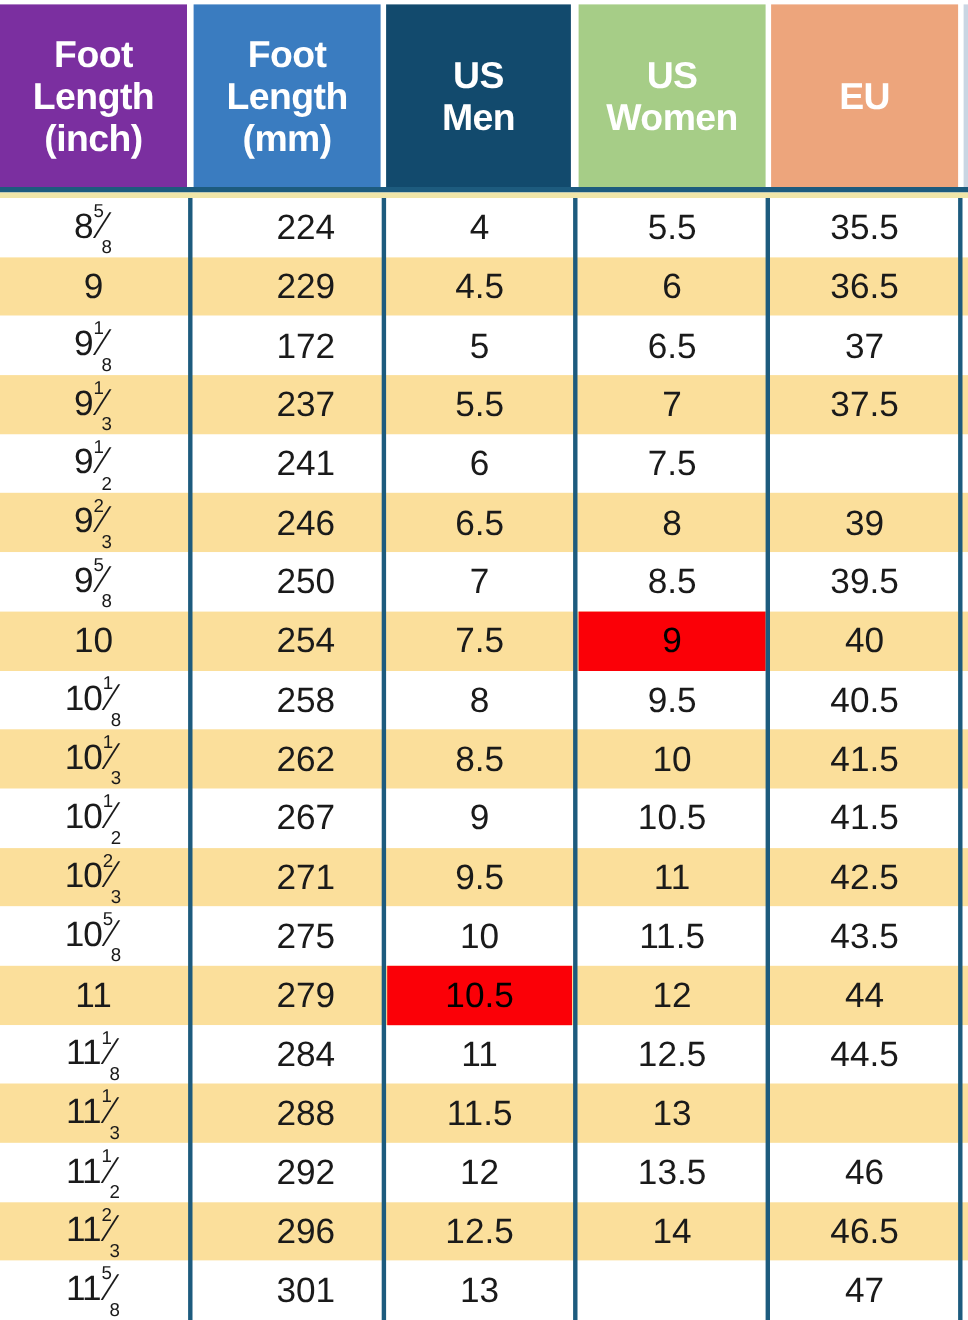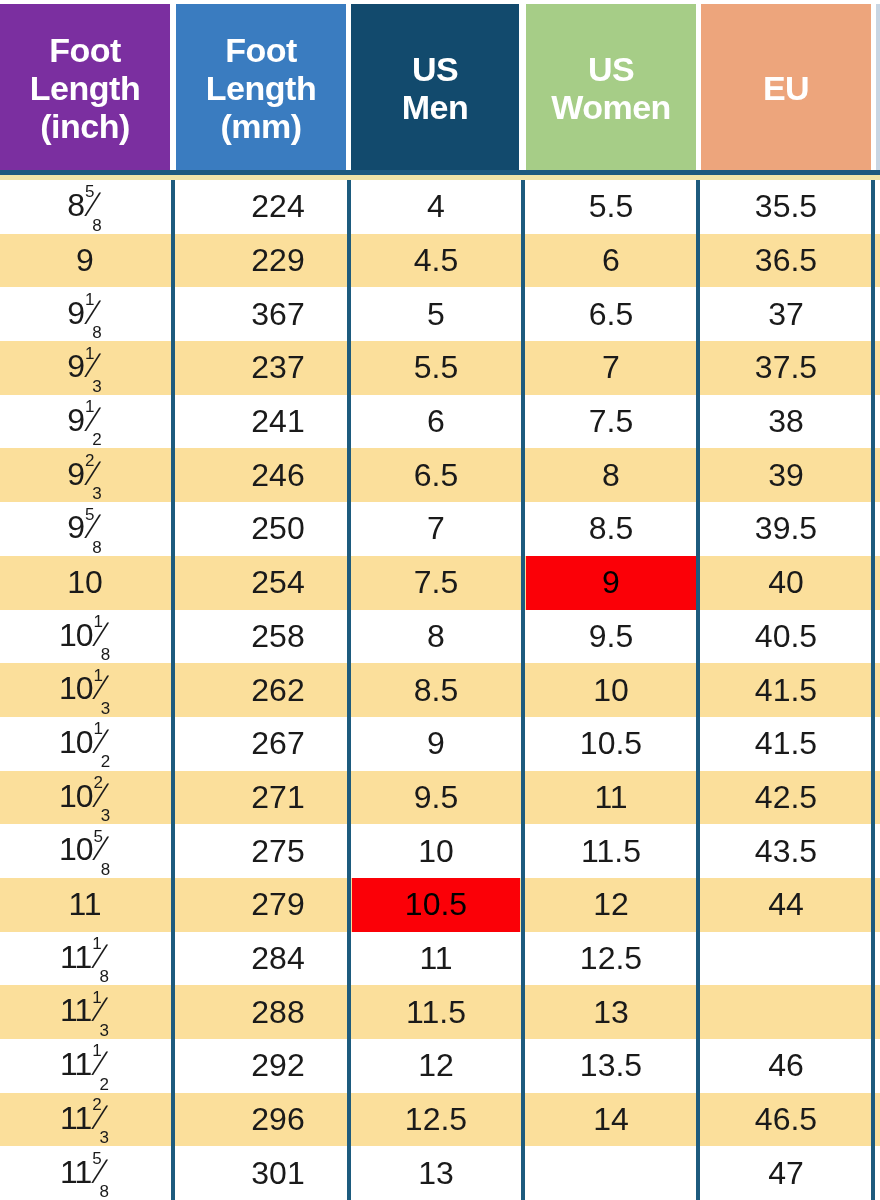--- a/index.html
+++ b/index.html
@@ -197,42 +197,41 @@
         <div class="td td-0">9</div>
         <div class="td td-1">229</div>
         <div class="td td-2">4.5</div>
         <div class="td td-3">6</div>
         <div class="td td-4">36.5</div>
       </div>
       <div class="trow">
         <div class="td td-0">
           <span class="frac"><span>9</span><span class="num">1</span><span class="sl">⁄</span><span class="den">8</span></span>
         </div>
-        <div class="td td-1">367</div>
+        <div class="td td-1">172</div>
         <div class="td td-2">5</div>
         <div class="td td-3">6.5</div>
         <div class="td td-4">37</div>
       </div>
       <div class="trow alt">
         <div class="td td-0">
           <span class="frac"><span>9</span><span class="num">1</span><span class="sl">⁄</span><span class="den">3</span></span>
         </div>
         <div class="td td-1">237</div>
         <div class="td td-2">5.5</div>
         <div class="td td-3">7</div>
         <div class="td td-4">37.5</div>
       </div>
       <div class="trow">
         <div class="td td-0">
           <span class="frac"><span>9</span><span class="num">1</span><span class="sl">⁄</span><span class="den">2</span></span>
         </div>
         <div class="td td-1">241</div>
         <div class="td td-2">6</div>
         <div class="td td-3">7.5</div>
-        <div class="td td-4">38</div>
       </div>
       <div class="trow alt">
         <div class="td td-0">
           <span class="frac"><span>9</span><span class="num">2</span><span class="sl">⁄</span><span class="den">3</span></span>
         </div>
         <div class="td td-1">246</div>
         <div class="td td-2">6.5</div>
         <div class="td td-3">8</div>
         <div class="td td-4">39</div>
       </div>
@@ -304,20 +303,21 @@
         <div class="td td-3">12</div>
         <div class="td td-4">44</div>
       </div>
       <div class="trow">
         <div class="td td-0">
           <span class="frac"><span>11</span><span class="num">1</span><span class="sl">⁄</span><span class="den">8</span></span>
         </div>
         <div class="td td-1">284</div>
         <div class="td td-2">11</div>
         <div class="td td-3">12.5</div>
+        <div class="td td-4">44.5</div>
       </div>
       <div class="trow alt">
         <div class="td td-0">
           <span class="frac"><span>11</span><span class="num">1</span><span class="sl">⁄</span><span class="den">3</span></span>
         </div>
         <div class="td td-1">288</div>
         <div class="td td-2">11.5</div>
         <div class="td td-3">13</div>
       </div>
       <div class="trow">

